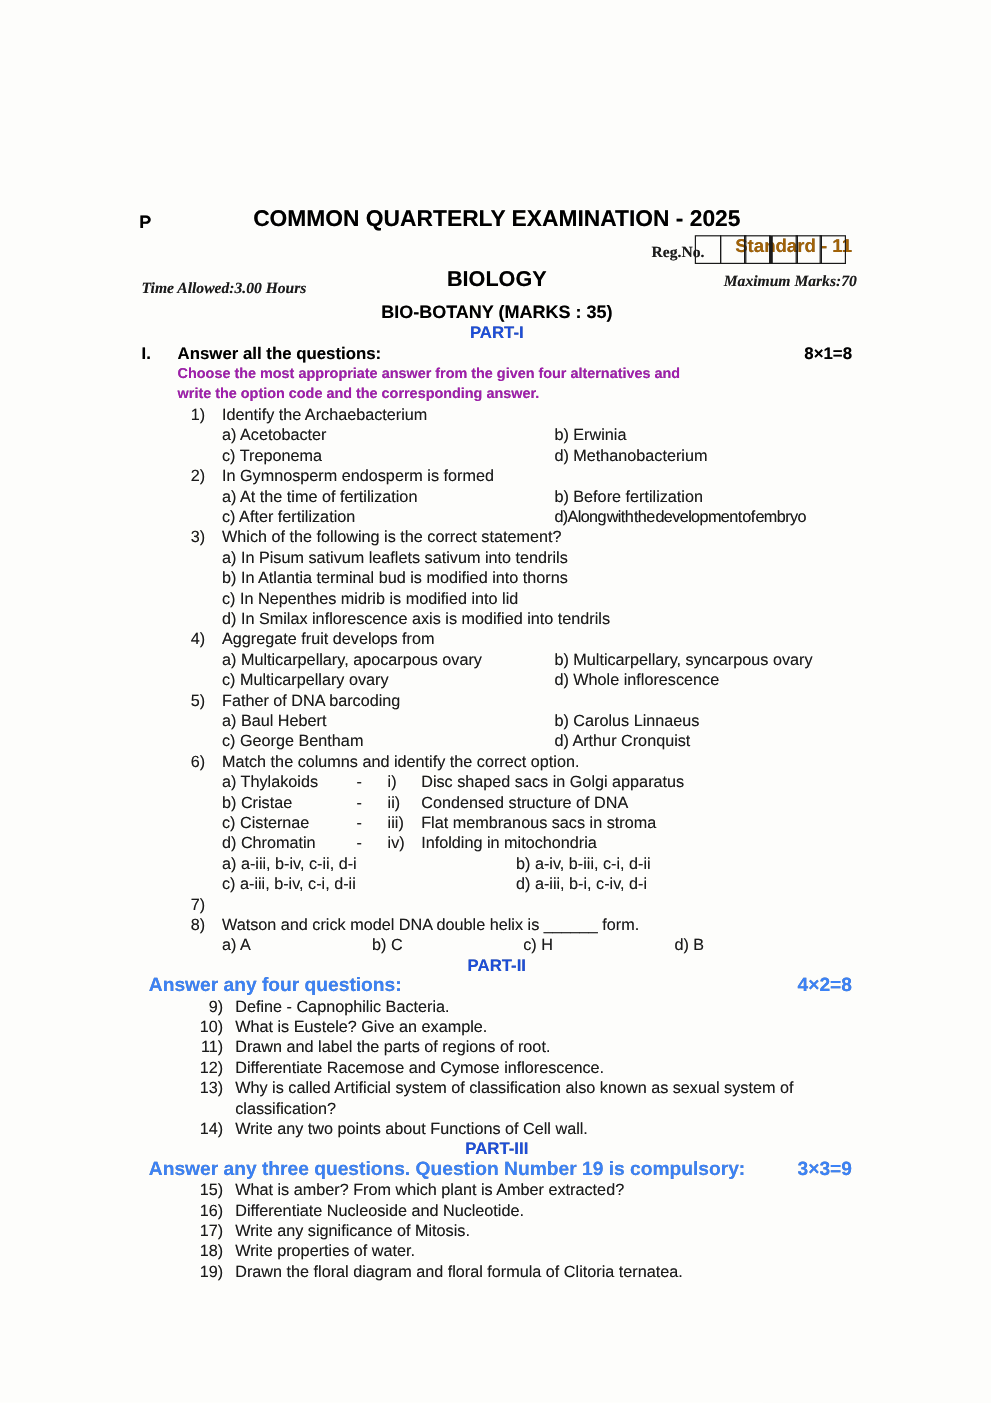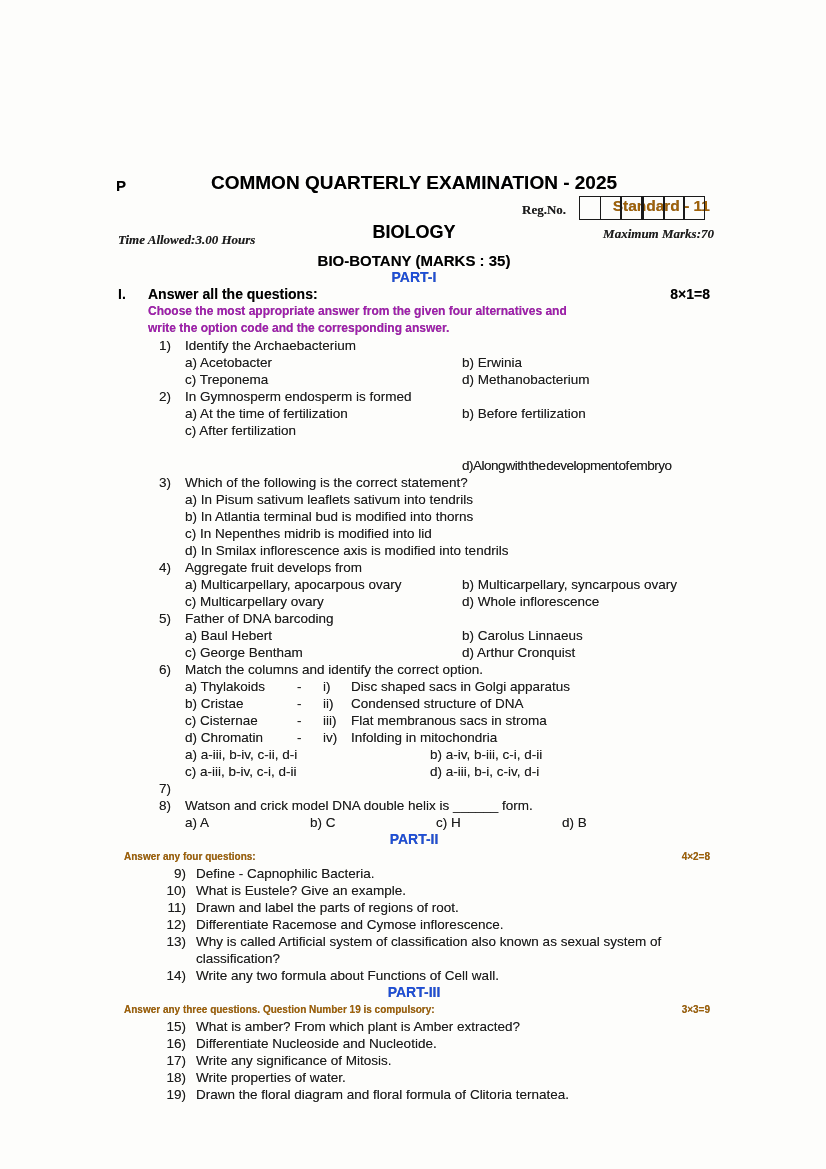--- a/index.html
+++ b/index.html
@@ -8,21 +8,21 @@
     font-family:"Liberation Sans", sans-serif; color:#1b1b1b; overflow:hidden;
     text-shadow:0 0 0.5px rgba(0,0,0,0.45);
   }
   .content { position:absolute; left:118px; top:174px; width:592px; font-size:13.5px; line-height:17px; }
 
   
   .hdr-title-row { position:relative; text-align:center; font-weight:700; font-size:19px; color:#000; }
   .corner-p { position:absolute; left:-2px; top:3px; font-size:15px; font-weight:700; }
   .hdr-std-row { position:relative; height:29px; margin-top:4px; }
   .standard { text-align:right; font-weight:700; font-size:15.5px; color:#a16207; padding-top:2px; }
-  .regno-label { position:absolute; left:404px; top:6px; font-family:"Liberation Serif",serif; font-weight:700; font-size:13px; }
+  .regno-label { position:absolute; left:425px; top:6px; font-family:"Liberation Serif",serif; font-weight:700; font-size:13px; }
   .regno-grid { position:absolute; left:463px; top:1px; display:flex; }
   .regno-cell { width:20px; height:22px; border:1.6px solid #1a1a1a; margin-left:-1.6px; }
   .regno-cell.heavy { border-left-width:3px; }
   .hdr-bio-row { position:relative; height:26px; }
   .time-allowed { position:absolute; left:0; top:7px; font-family:"Liberation Serif",serif; font-style:italic; font-weight:600; font-size:13px; }
   .subject { text-align:center; font-weight:700; font-size:18px; color:#000000; }
   .max-marks { position:absolute; right:-4px; top:1px; font-family:"Liberation Serif",serif; font-style:italic; font-weight:600; font-size:13px; }
   .subtitle { text-align:center; font-weight:700; font-size:15px; color:#000; margin-top:2px; }
   .part-heading { text-align:center; font-weight:700; font-size:14px; color:#1d4ed8; }
 
@@ -34,29 +34,29 @@
   .note { padding-left:30px; font-weight:700; font-size:12px; color:#a21caf; }
 
   
   .q { display:flex; padding-left:41px; }
   .q-num { flex:none; width:26px; }
   .q-body { flex:1; min-width:0; }
   .optgrid { display:grid; }
   .g2 { grid-template-columns:277px 1fr; }
   .g6 { grid-template-columns:245px 1fr; }
   .g4 { grid-template-columns:125px 126px 126px 1fr; }
-  .squeeze { letter-spacing:-0.5px; word-spacing:-2.6px;margin-top:35px; }
+  .squeeze { letter-spacing:-0.5px; word-spacing:-2.6px; }
   .match-row { display:flex; }
   .m-label { flex:none; width:112px; }
   .m-dash  { flex:none; width:26px; }
   .m-roman { flex:none; width:28px; }
   .m-desc  { flex:1; }
 
   
-  .ans-row { display:flex; font-weight:700; font-size:10px; color:#a16207; }
+  .ans-row { display:flex; font-weight:700; font-size:16px; color:#3b82f6; }
   .ans-label { flex:1; padding-left:6px; }
   .ans-marks { flex:none; }
   .pq { display:flex; }
   .pq-num { flex:none; width:68px; text-align:right; }
   .pq-text { flex:1; margin-left:10px; min-width:0; }
 </style>
 </head>
 <body>
 
 <div class="sheet">
@@ -234,21 +234,21 @@
     <div class="pq">
       <span class="pq-num">12)</span>
       <span class="pq-text">Differentiate Racemose and Cymose inflorescence.</span>
     </div>
     <div class="pq">
       <span class="pq-num">13)</span>
       <span class="pq-text">Why is called Artificial system of classification also known as sexual system of classification?</span>
     </div>
     <div class="pq">
       <span class="pq-num">14)</span>
-      <span class="pq-text">Write any two formula about Functions of Cell wall.</span>
+      <span class="pq-text">Write any two points about Functions of Cell wall.</span>
     </div>
 
     <div class="part-heading">PART-III</div>
     <div class="ans-row">
       <span class="ans-label">Answer any three questions. Question Number 19 is compulsory:</span>
       <span class="ans-marks">3×3=9</span>
     </div>
     <div class="pq">
       <span class="pq-num">15)</span>
       <span class="pq-text">What is amber? From which plant is Amber extracted?</span>

